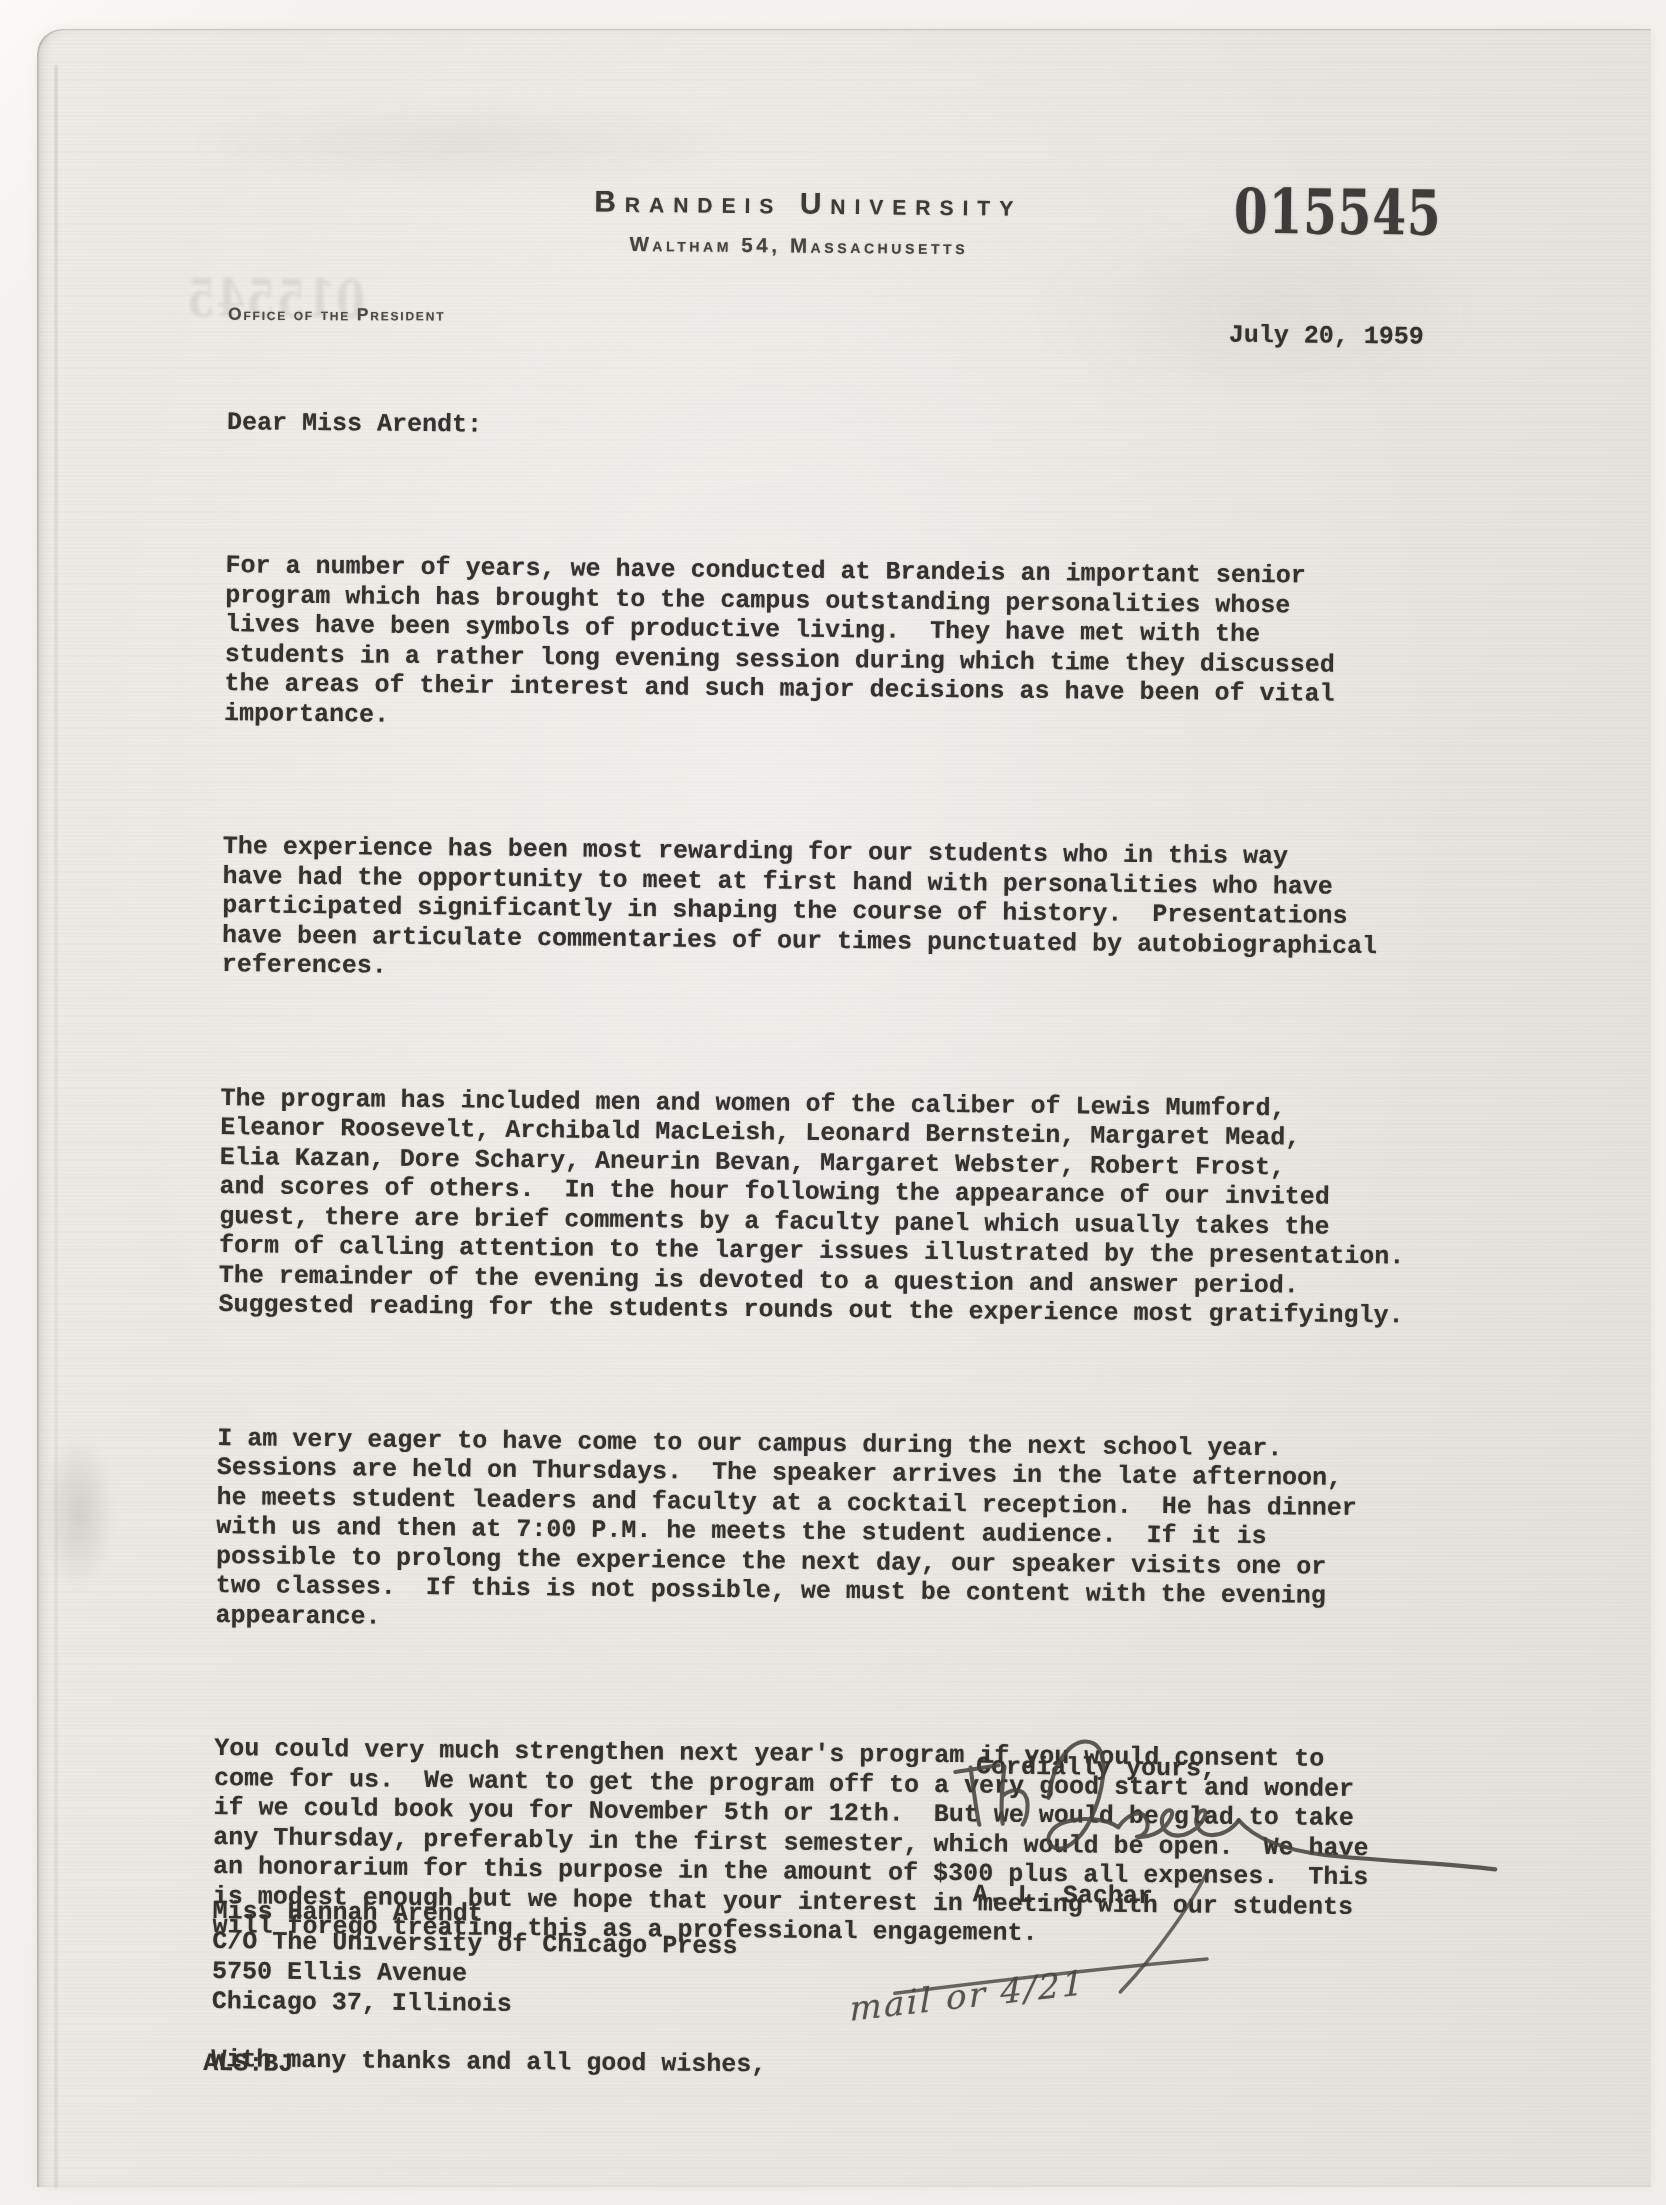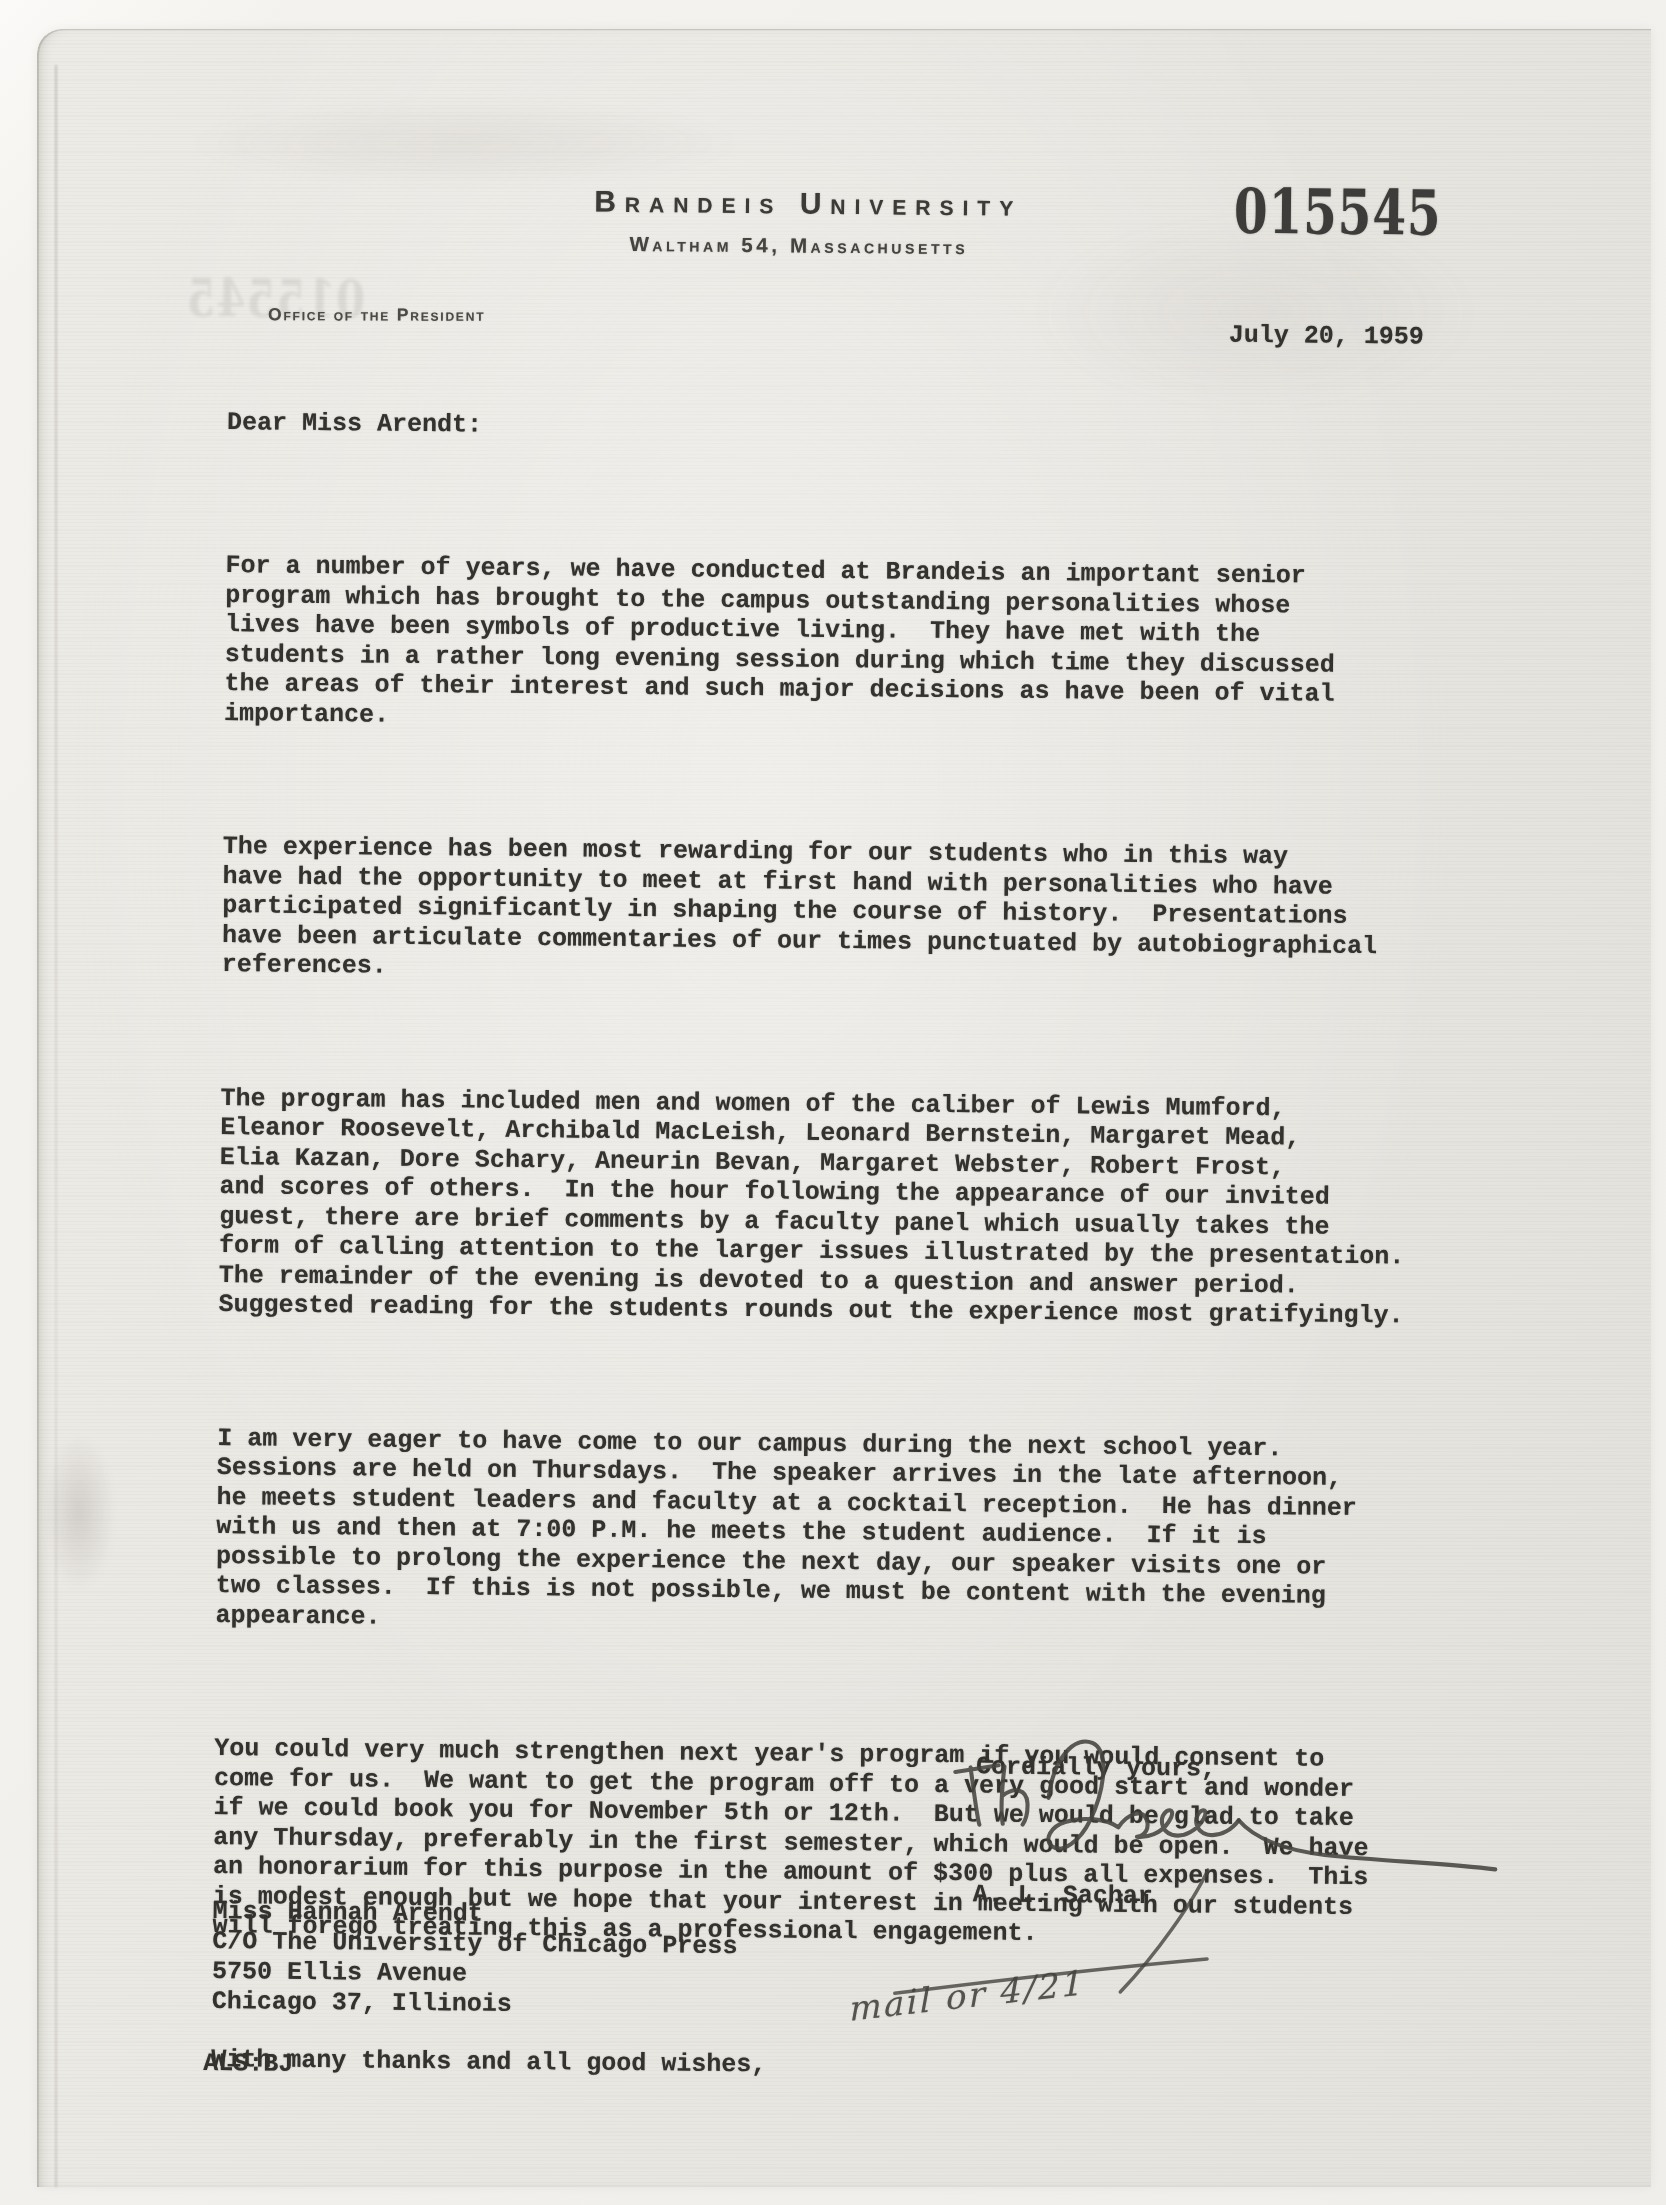--- a/index.html
+++ b/index.html
@@ -66,21 +66,20 @@
   }
   .office{
     position:absolute;left:192px;top:274px;
     font-family:"Liberation Sans", sans-serif;
     font-variant:small-caps;
     font-weight:700;
     font-size:17.5px;letter-spacing:1.8px;
     color:#4c4a45;
     text-shadow:0 0 1.2px rgba(76,74,69,.45);
     transform:rotate(-0.4deg);
-    margin-left:40px;
   }
 
   
   .stamp{
     position:absolute;left:1197px;top:136px;
     font-family:"DejaVu Serif", serif;
     font-weight:600;
     font-size:62px;
     color:#3d3c3a;
     letter-spacing:1.2px;

